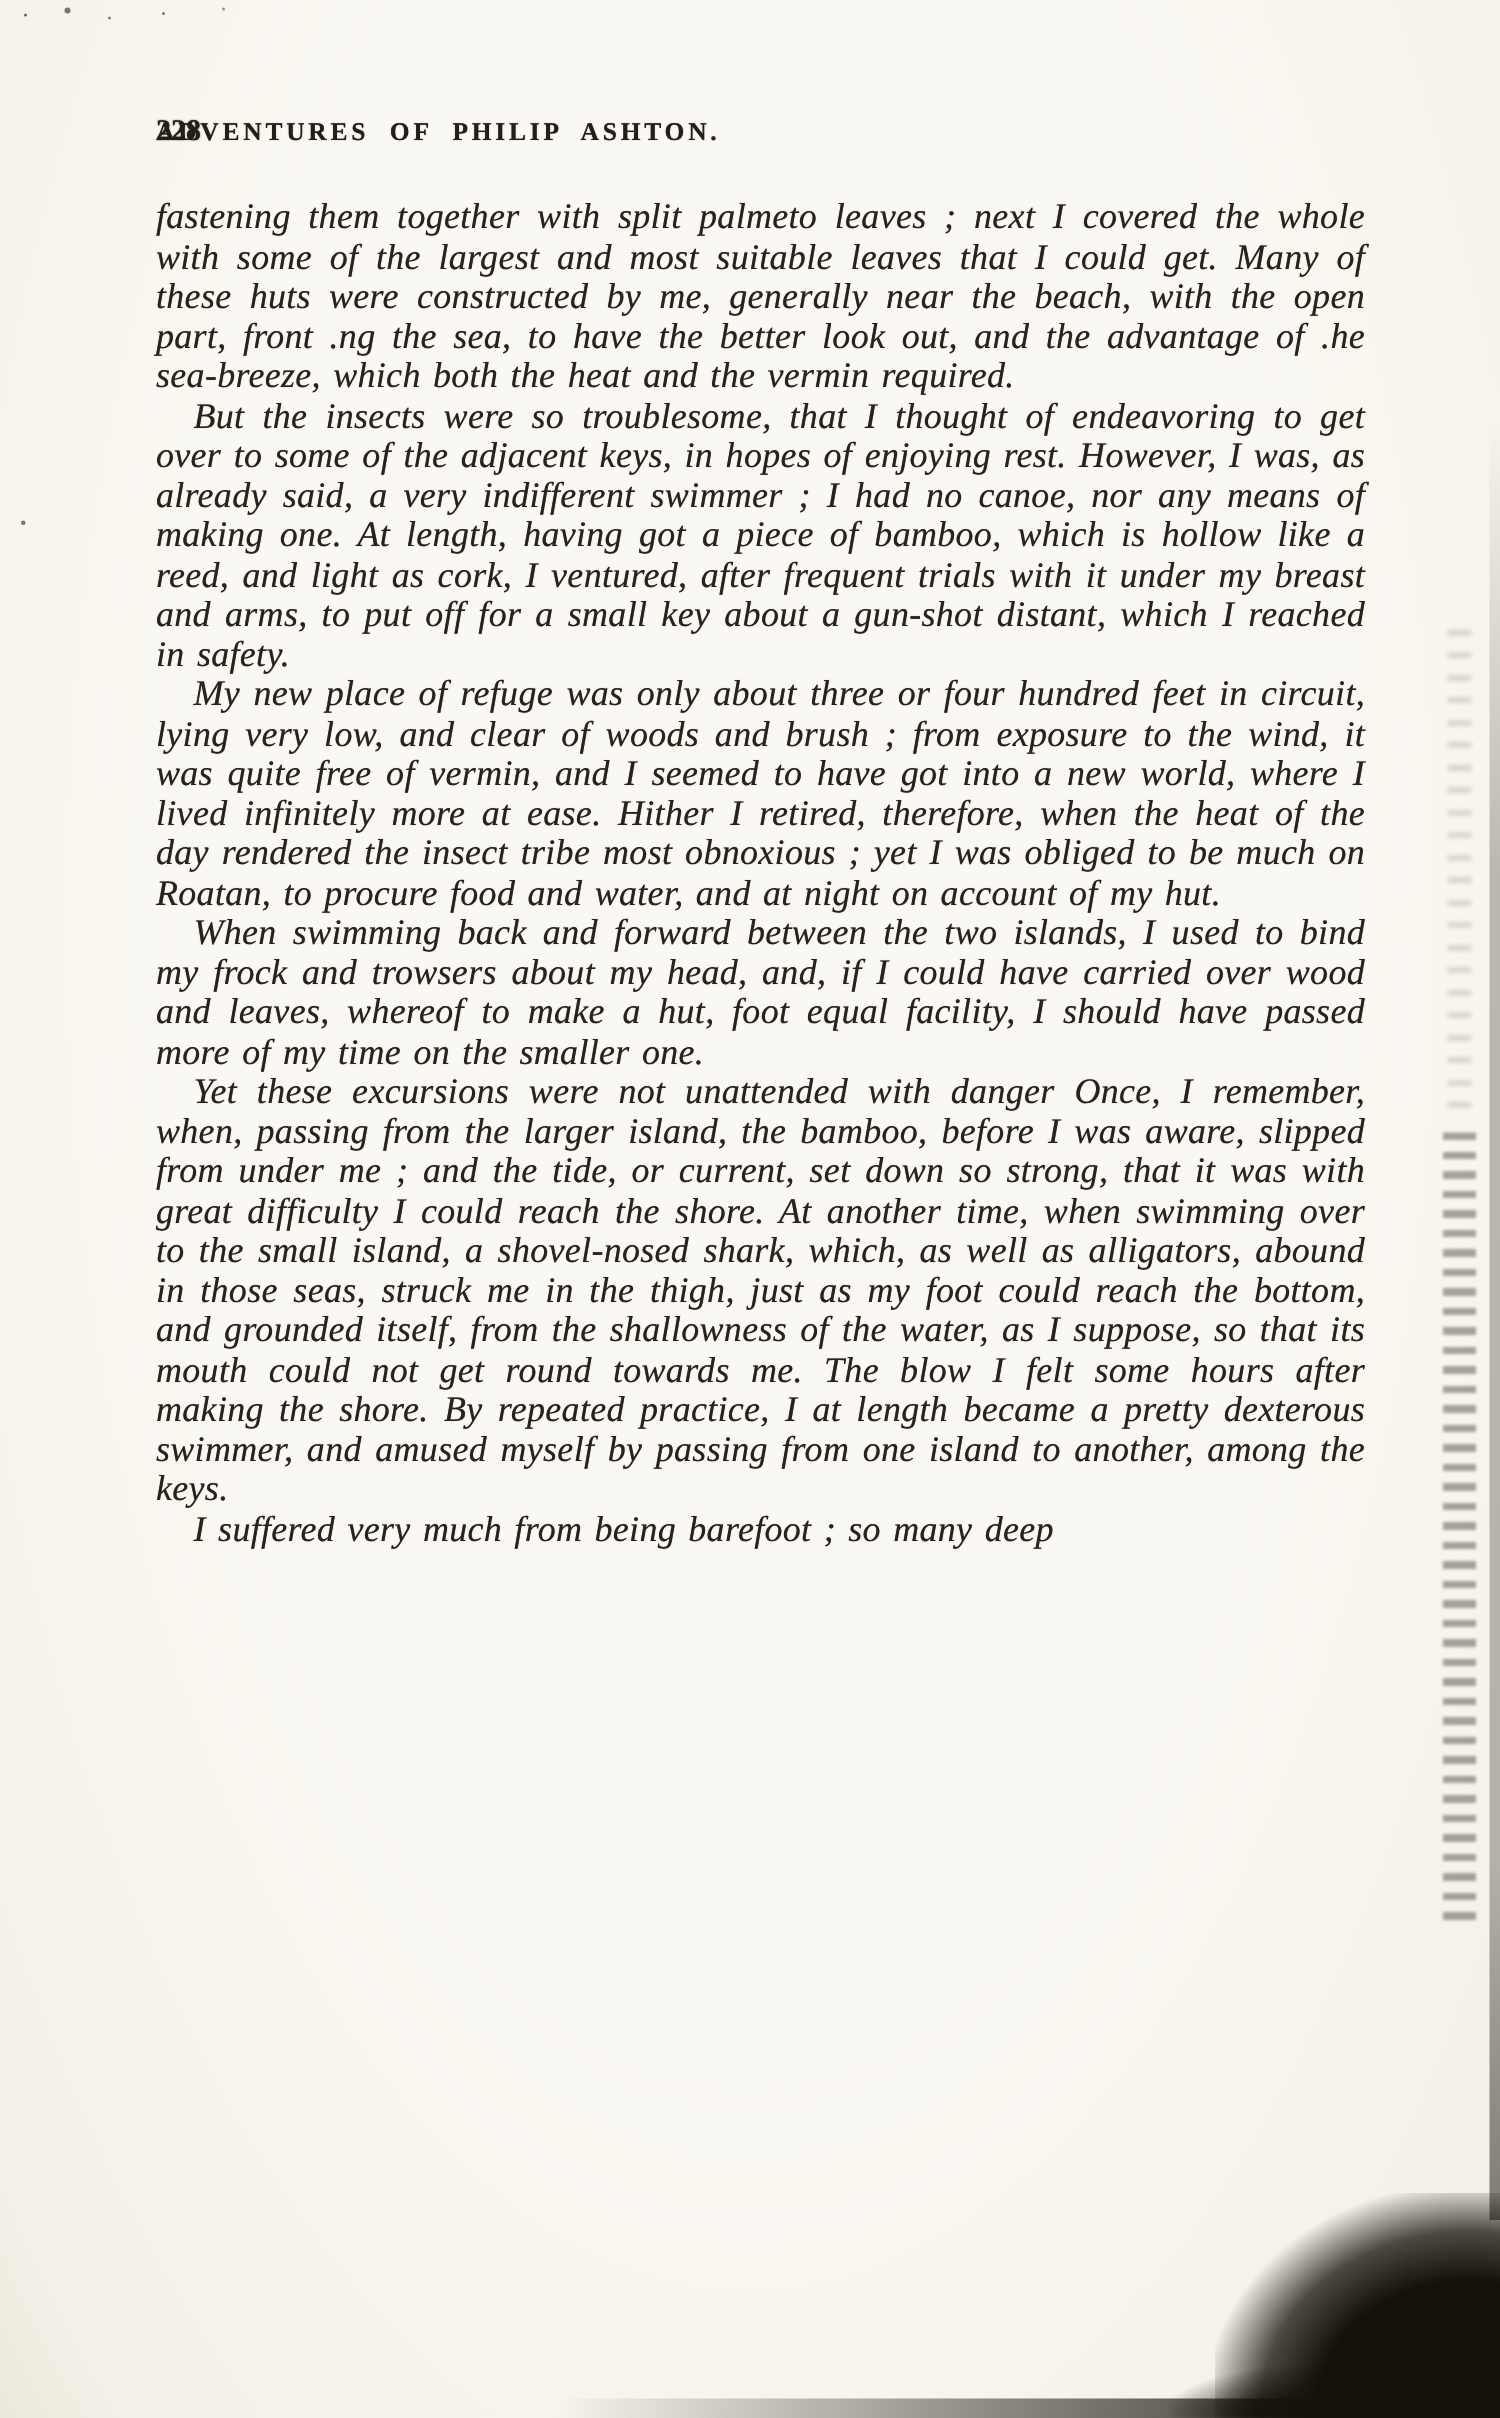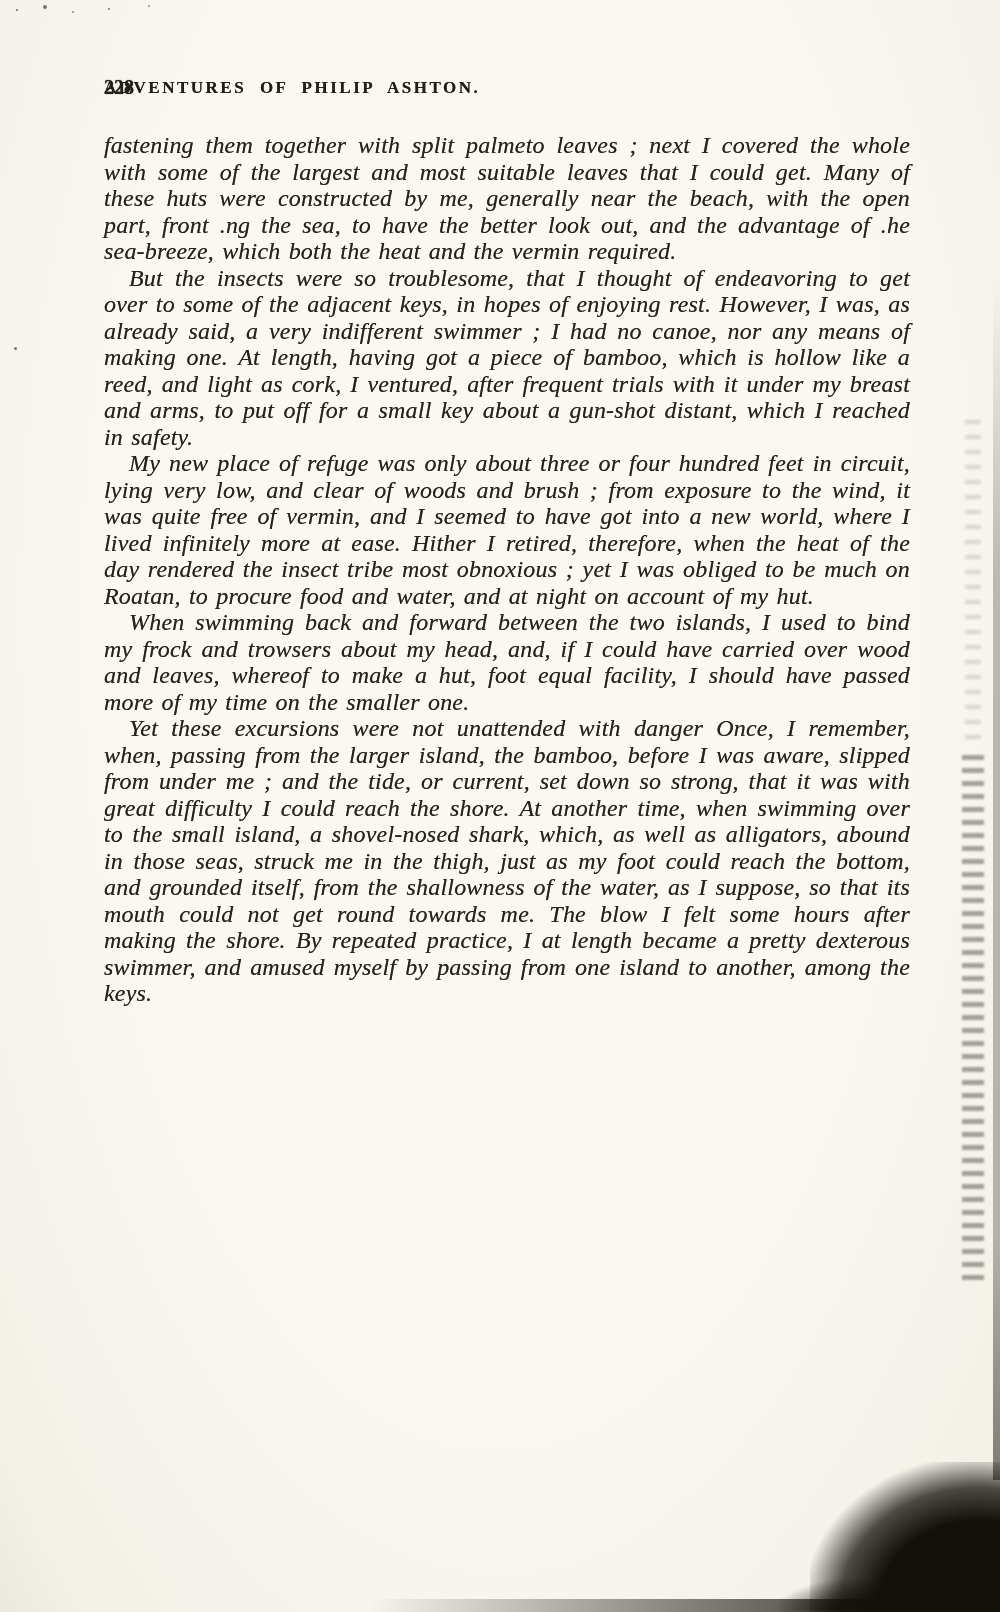--- a/index.html
+++ b/index.html
@@ -96,20 +96,21 @@
       <span class="folio">228</span>
       <span class="head-title">ADVENTURES OF PHILIP ASHTON.</span>
     </div>
 
     <div class="body-text">
       <p>fastening them together with split palmeto leaves ; next I covered the whole with some of the largest and most suitable leaves that I could get.  Many of these huts were constructed by me, generally near the beach, with the open part, front .ng the sea, to have the better look out, and the advantage of .he sea-breeze, which both the heat and the vermin required.</p>
       <p class="indent">But the insects were so troublesome, that I thought of endeavoring to get over to some of the adjacent keys, in hopes of enjoying rest.  However, I was, as already said, a very indifferent swimmer ; I had no canoe, nor any means of making one.  At length, having got a piece of bamboo, which is hollow like a reed, and light as cork, I ventured, after frequent trials with it under my breast and arms, to put off for a small key about a gun-shot distant, which I reached in safety.</p>
       <p class="indent">My new place of refuge was only about three or four hundred feet in circuit, lying very low, and clear of woods and brush ; from exposure to the wind, it was quite free of vermin, and I seemed to have got into a new world, where I lived infinitely more at ease.  Hither I retired, therefore, when the heat of the day rendered the insect tribe most obnoxious ; yet I was obliged to be much on Roatan, to procure food and water, and at night on account of my hut.</p>
       <p class="indent">When swimming back and forward between the two islands, I used to bind my frock and trowsers about my head, and, if I could have carried over wood and leaves, whereof to make a hut, foot equal facility, I should have passed more of my time on the smaller one.</p>
       <p class="indent">Yet these excursions were not unattended with danger Once, I remember, when, passing from the larger island, the bamboo, before I was aware, slipped from under me ; and the tide, or current, set down so strong, that it was with great difficulty I could reach the shore.   At another time, when swimming over to the small island, a shovel-nosed shark, which, as well as alligators, abound in those seas, struck me in the thigh, just as my foot could reach the bottom, and grounded itself, from the shallowness of the water, as I suppose, so that its mouth could not get round towards me.   The blow I felt some hours after making the shore.  By repeated practice, I at length became a pretty dexterous swimmer, and amused myself by passing from one island to another, among the keys.</p>
+      <p class="indent">I suffered very much from being barefoot ; so many deep</p>
     </div>
   </div>
 
   <div class="binding-marks-faint"></div>
   <div class="binding-marks"></div>
   <div class="edge-right"></div>
   <div class="bottom-streak"></div>
   <div class="corner-blob2"></div>
   <div class="corner-blob"></div>
 

